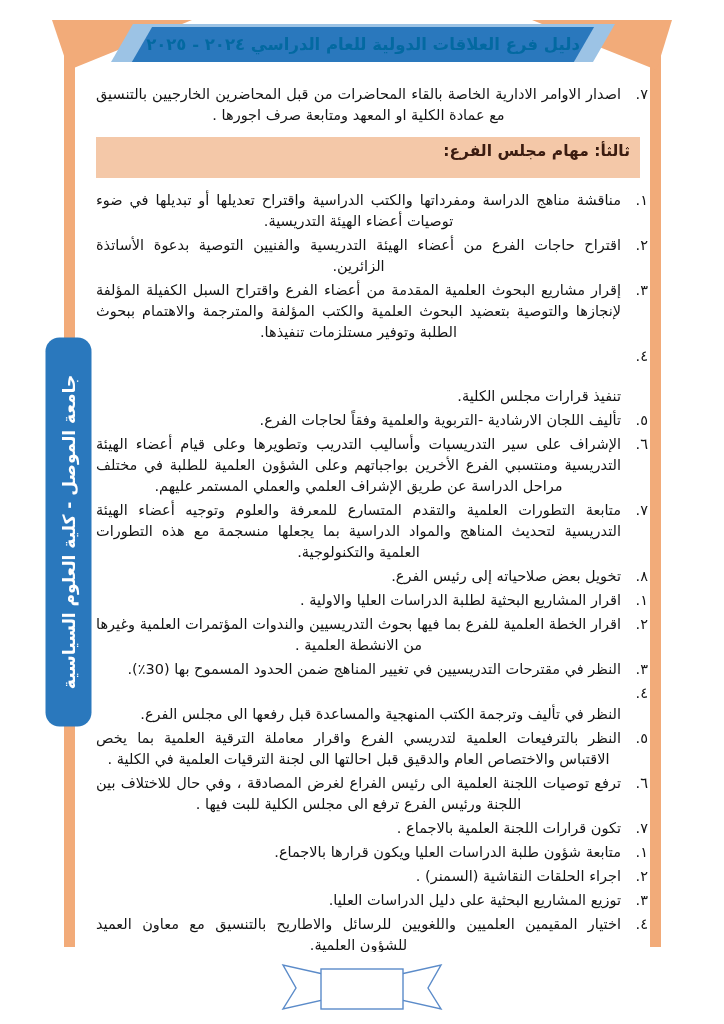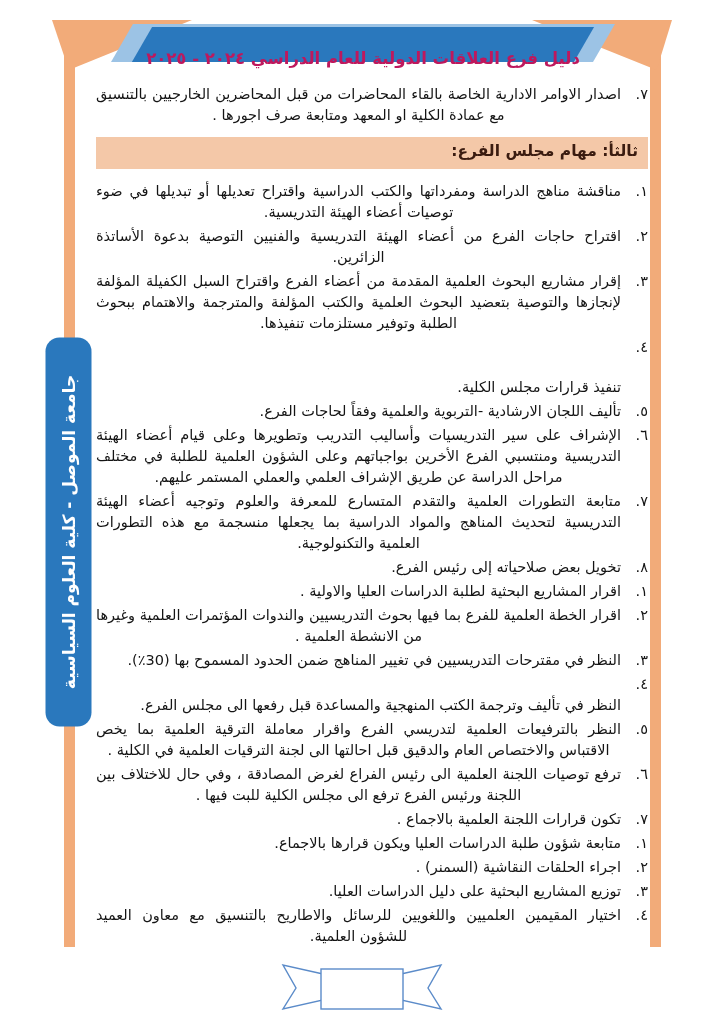--- a/index.html
+++ b/index.html
@@ -13,43 +13,43 @@
   .wing-right{left:532px;clip-path:polygon(0 0,100% 0,89% 100%);}
   .band-light{
     position:absolute;left:122px;top:24px;width:482px;height:38px;
     background:#9cc3e5;transform:skewX(-30deg);z-index:2;
   }
   .band-blue{
     position:absolute;left:142px;top:27px;width:442px;height:35px;
     background:#2a78bd;transform:skewX(-30deg);z-index:3;
   }
   .band-title{
-    position:absolute;left:142px;top:41px;width:442px;height:35px;z-index:4;
+    position:absolute;left:142px;top:27px;width:442px;height:35px;z-index:4;
     display:flex;align-items:center;justify-content:center;
-    color:#be185d;font-weight:bold;font-size:16.5px;direction:rtl;white-space:nowrap;
+    color:#0369a1;font-weight:bold;font-size:16.5px;direction:rtl;white-space:nowrap;
   }
   
   .pole{position:absolute;width:11px;background:#f2ab79;top:46px;height:901px;z-index:0;}
   .pole-left{left:64px;}
   .pole-right{left:650px;}
   
   .side-pill{
     position:absolute;left:-126px;top:509px;width:389px;height:46px;
     transform:rotate(-90deg);background:#2a78bd;border-radius:14px;z-index:5;
     display:flex;align-items:center;justify-content:center;
     color:#ffffff;font-weight:bold;font-size:17px;direction:rtl;white-space:nowrap;
   }
   
   .content{
     position:absolute;left:96px;top:84px;width:552px;height:868px;overflow:hidden;
     direction:rtl;font-size:14.5px;line-height:21px;text-align:right;z-index:1;
   }
   .sec-heading{
     background:#f4c8a8;color:#3b1c10;font-weight:bold;font-size:15.5px;
-    padding:4px 10px 7px 10px;margin:11px 0 12px 0;
+    padding:4px 10px 16px 10px;margin:11px 8px 12px 0;
   }
   .li{display:flex;direction:rtl;margin-bottom:3px;}
   .li-num{flex:0 0 27px;white-space:nowrap;}
   .li-text{flex:1;text-align:justify;text-align-last:center;}
   
   .footer-ribbon{position:absolute;left:277px;top:962px;width:170px;height:52px;z-index:2;}
   .footer-num{
     position:absolute;left:277px;top:968px;width:170px;height:36px;
     display:flex;align-items:center;justify-content:center;
     color:#5a6b7a;font-size:13px;letter-spacing:2px;

